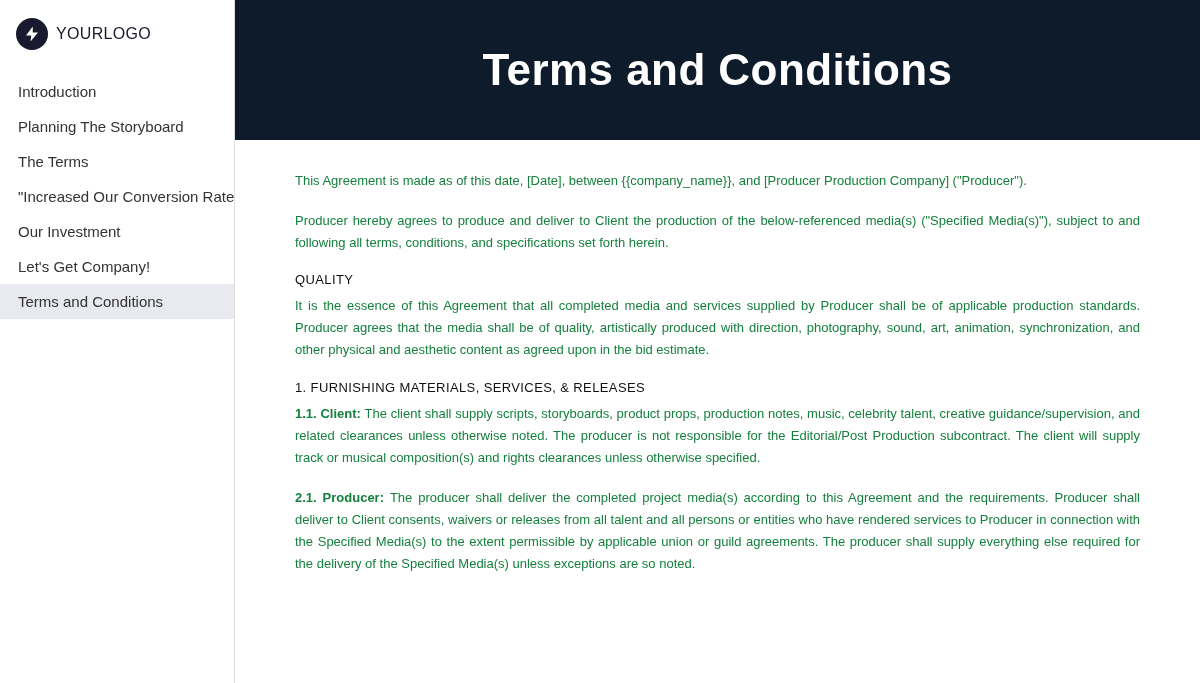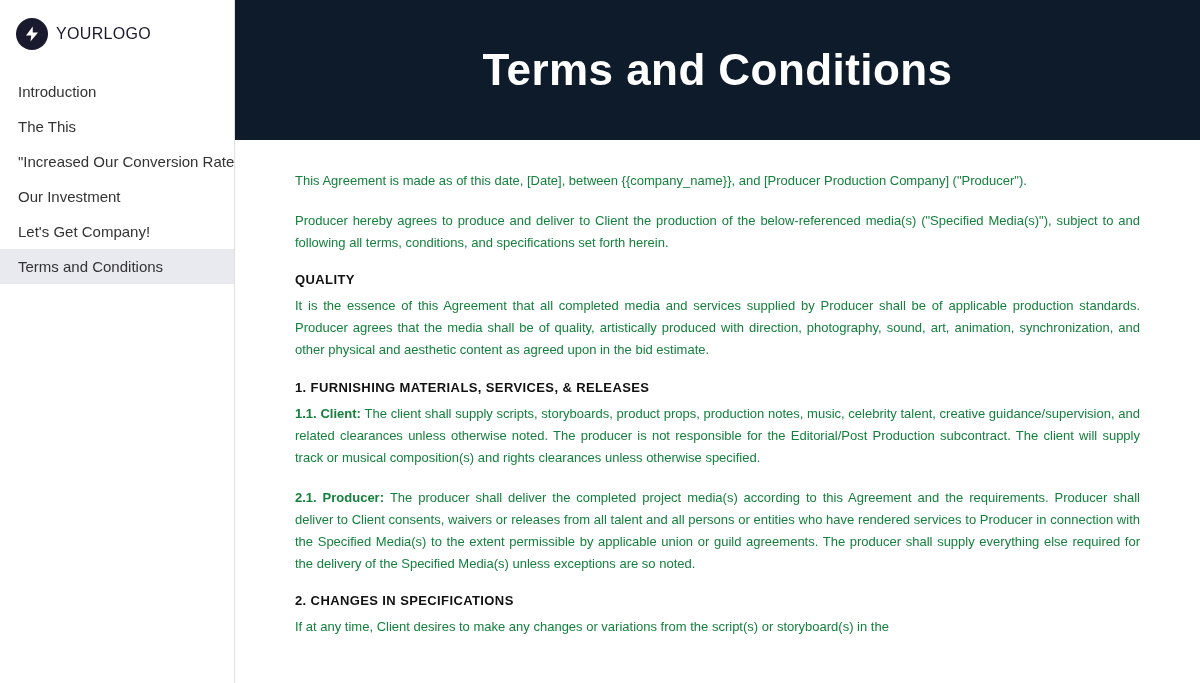--- a/index.html
+++ b/index.html
@@ -110,21 +110,21 @@
     .para {
       font-size: 13px;
       color: #15803d;
       line-height: 1.7;
       text-align: justify;
       margin-bottom: 18px;
     }
 
     .section-heading {
       font-size: 13px;
-      font-weight: 700;
+      font-weight: 400;
       color: #111;
       margin-bottom: 8px;
       margin-top: 6px;
       letter-spacing: 0.03em;
     }
   </style>
 </head>
 <body>
 
 <div id="sidebar">
@@ -133,21 +133,22 @@
       <svg viewBox="0 0 24 24" fill="white">
         <polygon points="13,2 4,14 11,14 10,22 20,10 13,10" fill="white"></polygon>
       </svg>
     </div>
     <div id="logo-text">
       <span>YOUR</span><span>LOGO</span>
     </div>
   </div>
   <nav>
   <div class="nav-item">Introduction</div>
-      <div class="nav-item">The This</div>
+      <div class="nav-item">Planning The Storyboard</div>
+      <div class="nav-item">The Terms</div>
       <div class="nav-item">"Increased Our Conversion Rate"</div>
       <div class="nav-item">Our Investment</div>
       <div class="nav-item">Let's Get Company!</div>
       <div class="nav-item active">Terms and Conditions</div>
     </nav>
 </div>
 
 <div id="main">
   <div id="hero-banner">
     <h1 id="hero-title">Terms and Conditions</h1>
@@ -167,18 +168,14 @@
       <p class="para">
         <strong>1.1. Client: </strong>
         <span>The client shall supply scripts, storyboards, product props, production notes, music, celebrity talent, creative guidance/supervision, and related clearances unless otherwise noted. The producer is not responsible for the Editorial/Post Production subcontract. The client will supply track or musical composition(s) and rights clearances unless otherwise specified.</span>
       </p>
       <p class="para">
         <strong>2.1. Producer: </strong>
         <span>The producer shall deliver the completed project media(s) according to this Agreement and the requirements. Producer shall deliver to Client consents, waivers or releases from all talent and all persons or entities who have rendered services to Producer in connection with the Specified Media(s) to the extent permissible by applicable union or guild agreements. The producer shall supply everything else required for the delivery of the Specified Media(s) unless exceptions are so noted.</span>
       </p>
     </div>
 
-    <div>
-      <p class="section-heading">2. CHANGES IN SPECIFICATIONS</p>
-      <p class="para">If at any time, Client desires to make any changes or variations from the script(s) or storyboard(s) in the</p>
-    </div>
   </div>
 </div>
 
 </body></html>

